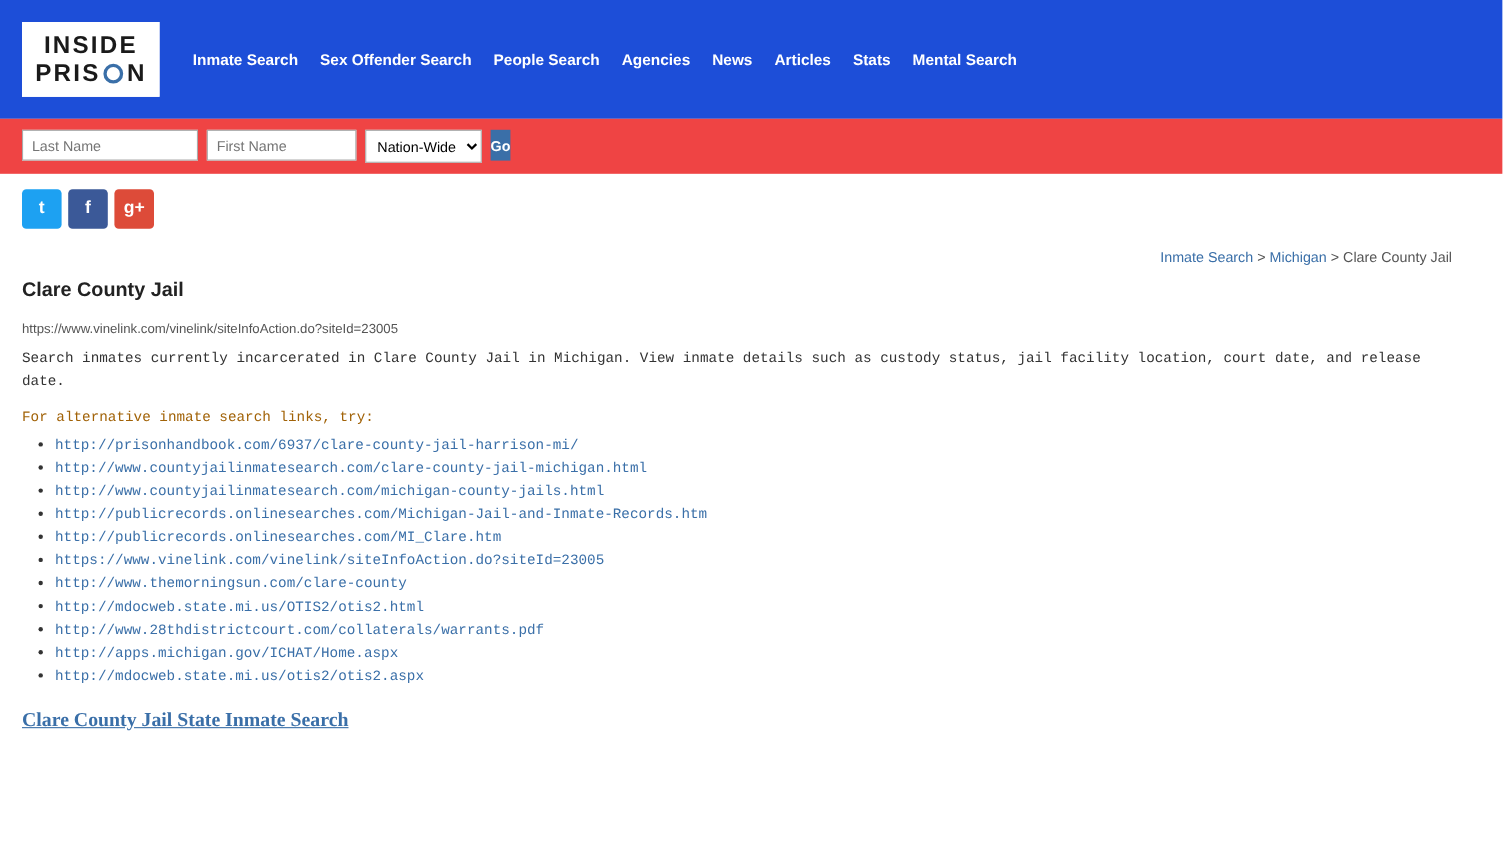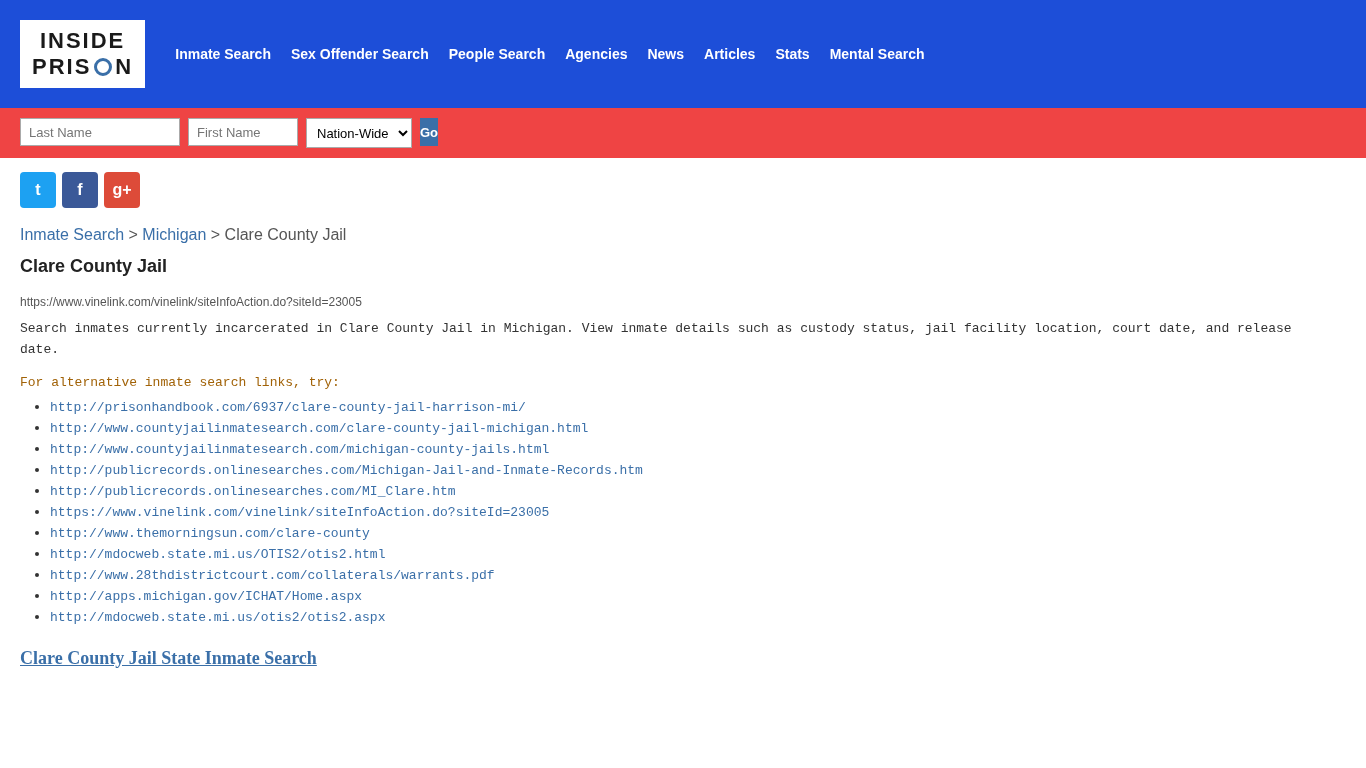--- a/index.html
+++ b/index.html
@@ -70,21 +70,21 @@
       align-items: flex-start;
       gap: 8px;
     }
     #search-bar input {
       border: 1px solid #aaa;
       padding: 4px 8px;
       font-size: 13px;
       height: 28px;
     }
     #search-bar input.last-name { width: 160px; }
-    #search-bar input.first-name { width: 110px; }
+    #search-bar input.first-name { width: 136px; }
     #search-bar select {
       border: 1px solid #aaa;
       padding: 3px 6px;
       font-size: 13px;
       height: 30px;
       background: #fff;
     }
     #go-btn {
       background: #3a6fa8;
       color: #fff;
@@ -119,23 +119,24 @@
     .social-google { background: #dd4b39; }
 
     
     #content {
       padding: 10px 20px 30px 20px;
       max-width: 1340px;
     }
 
     
     #breadcrumb {
-      font-size: 16px;
+      font-size: 13px;
       color: #555;
       margin-bottom: 12px;
+      text-align: right;
     }
     #breadcrumb a {
       color: #3a6fa8;
       text-decoration: none;
     }
 
     
     h1.page-title {
       font-size: 18px;
       font-weight: bold;

